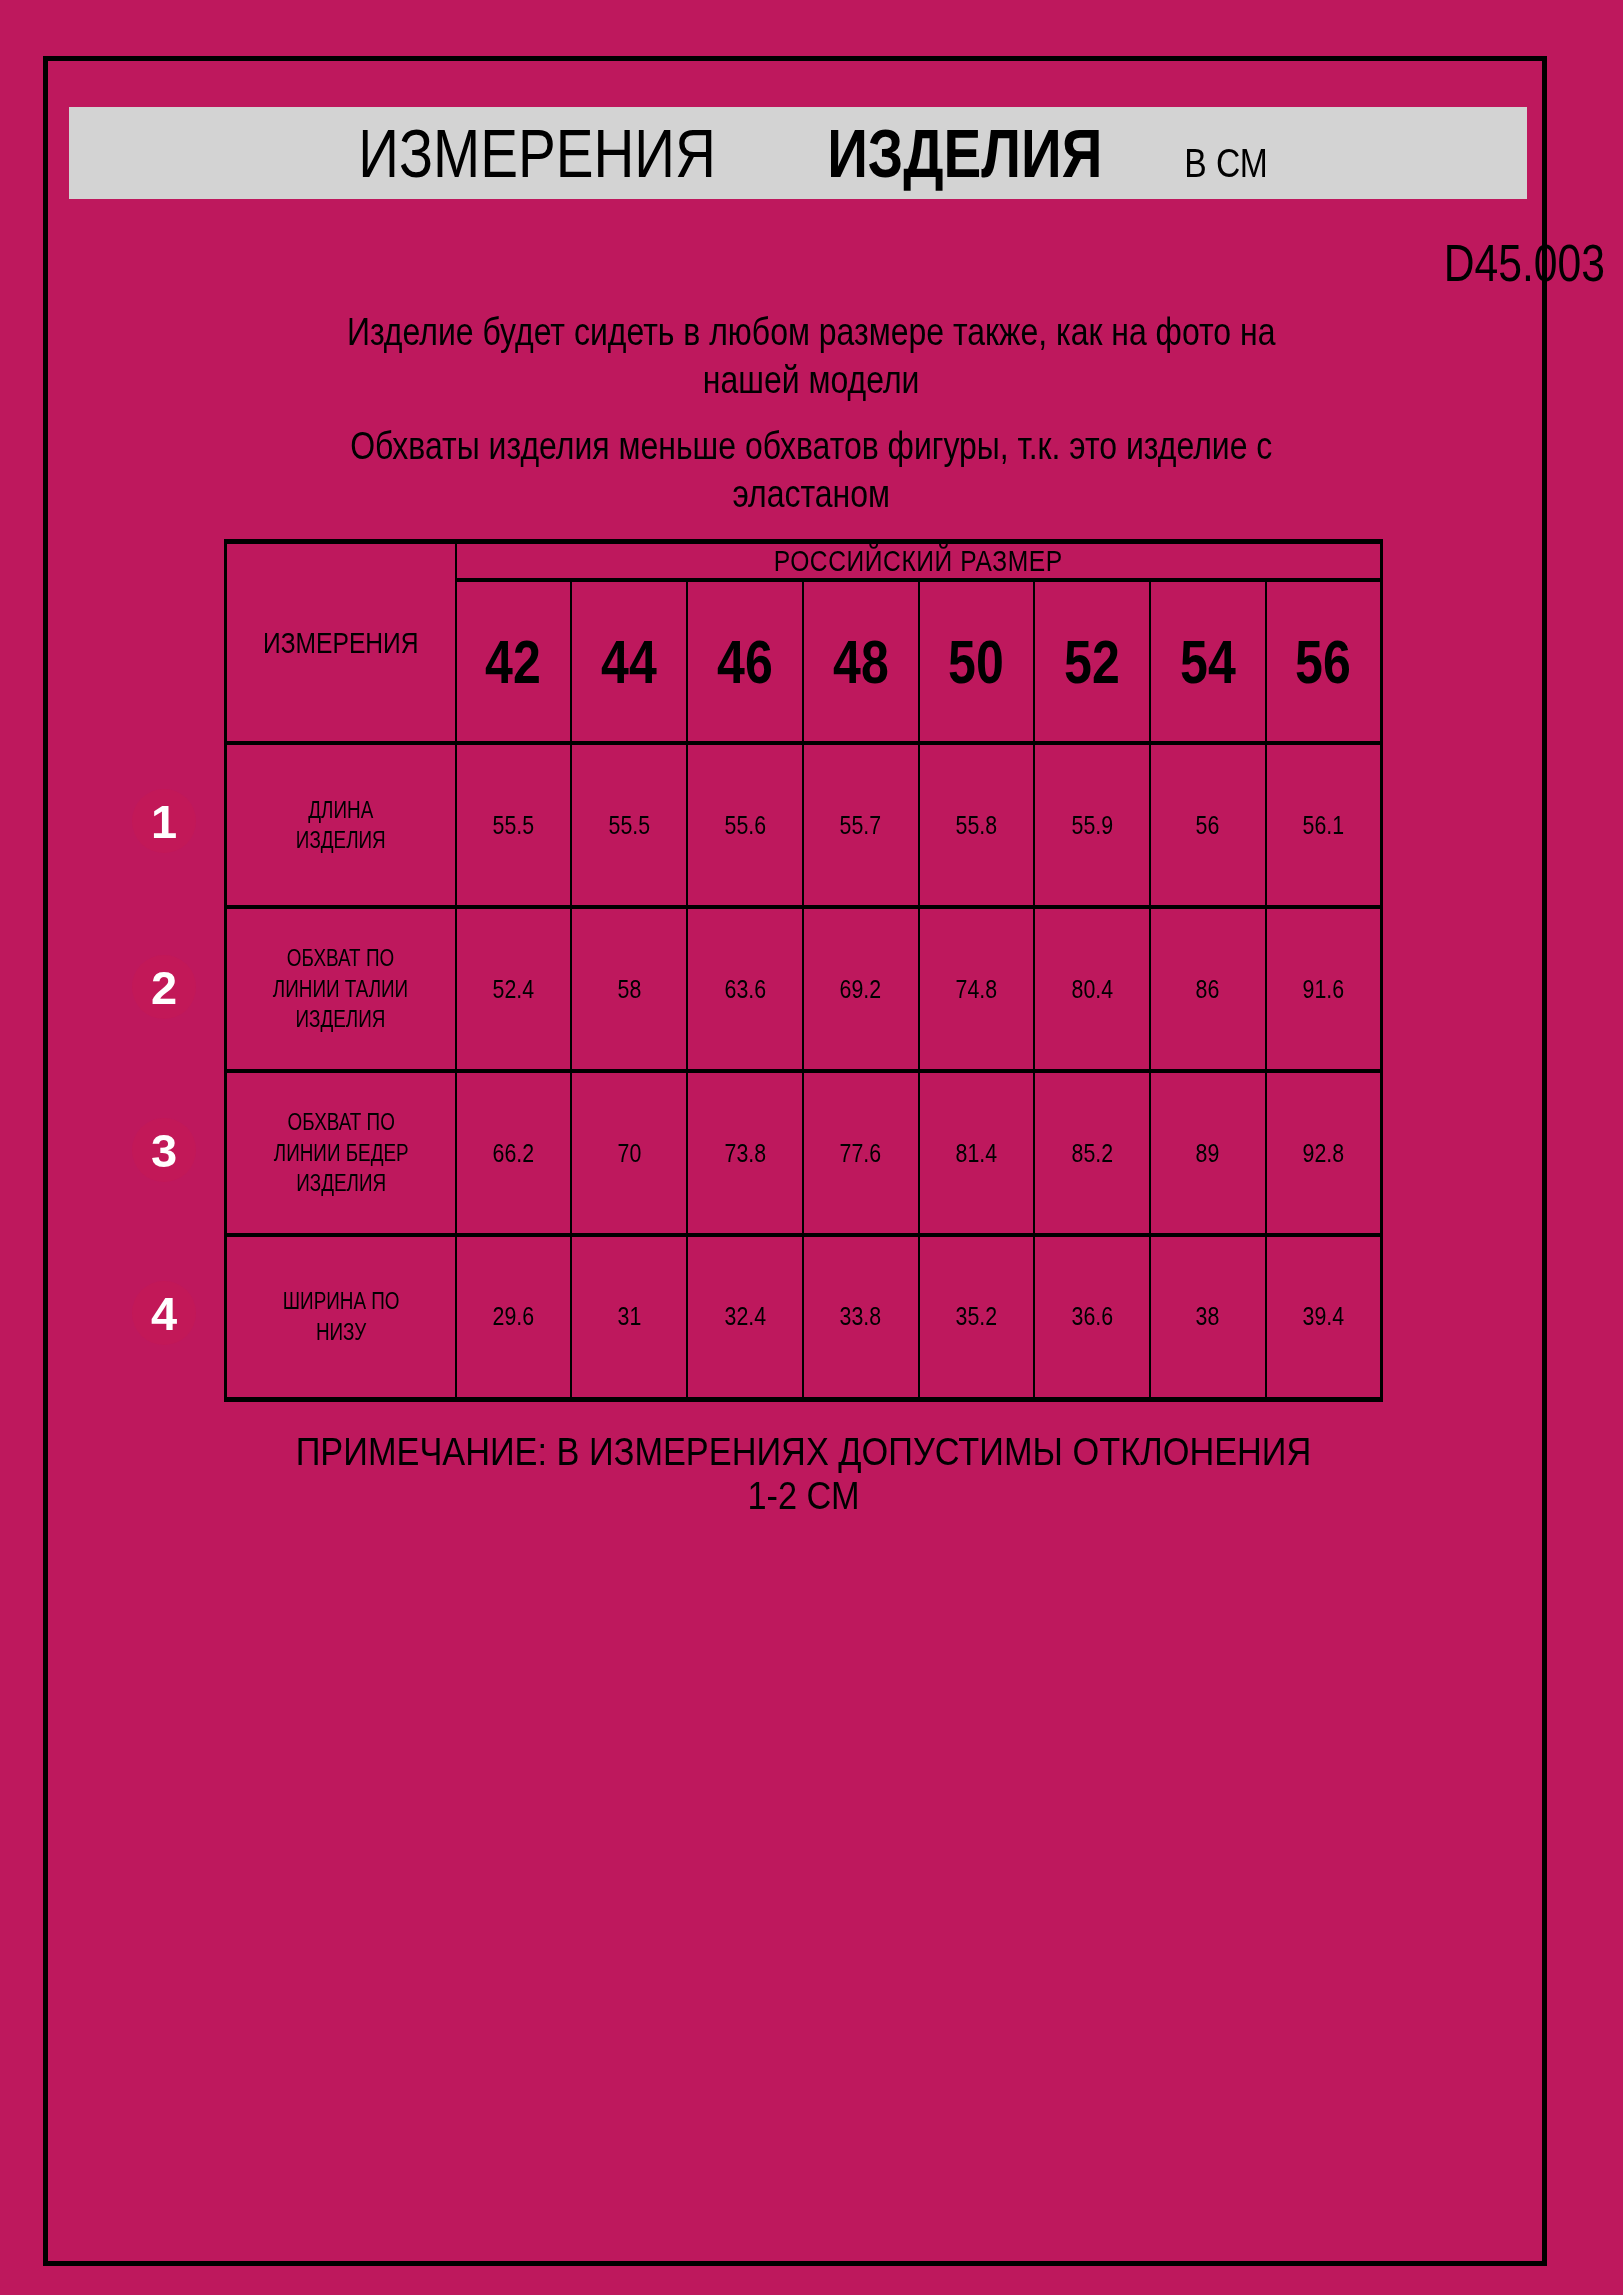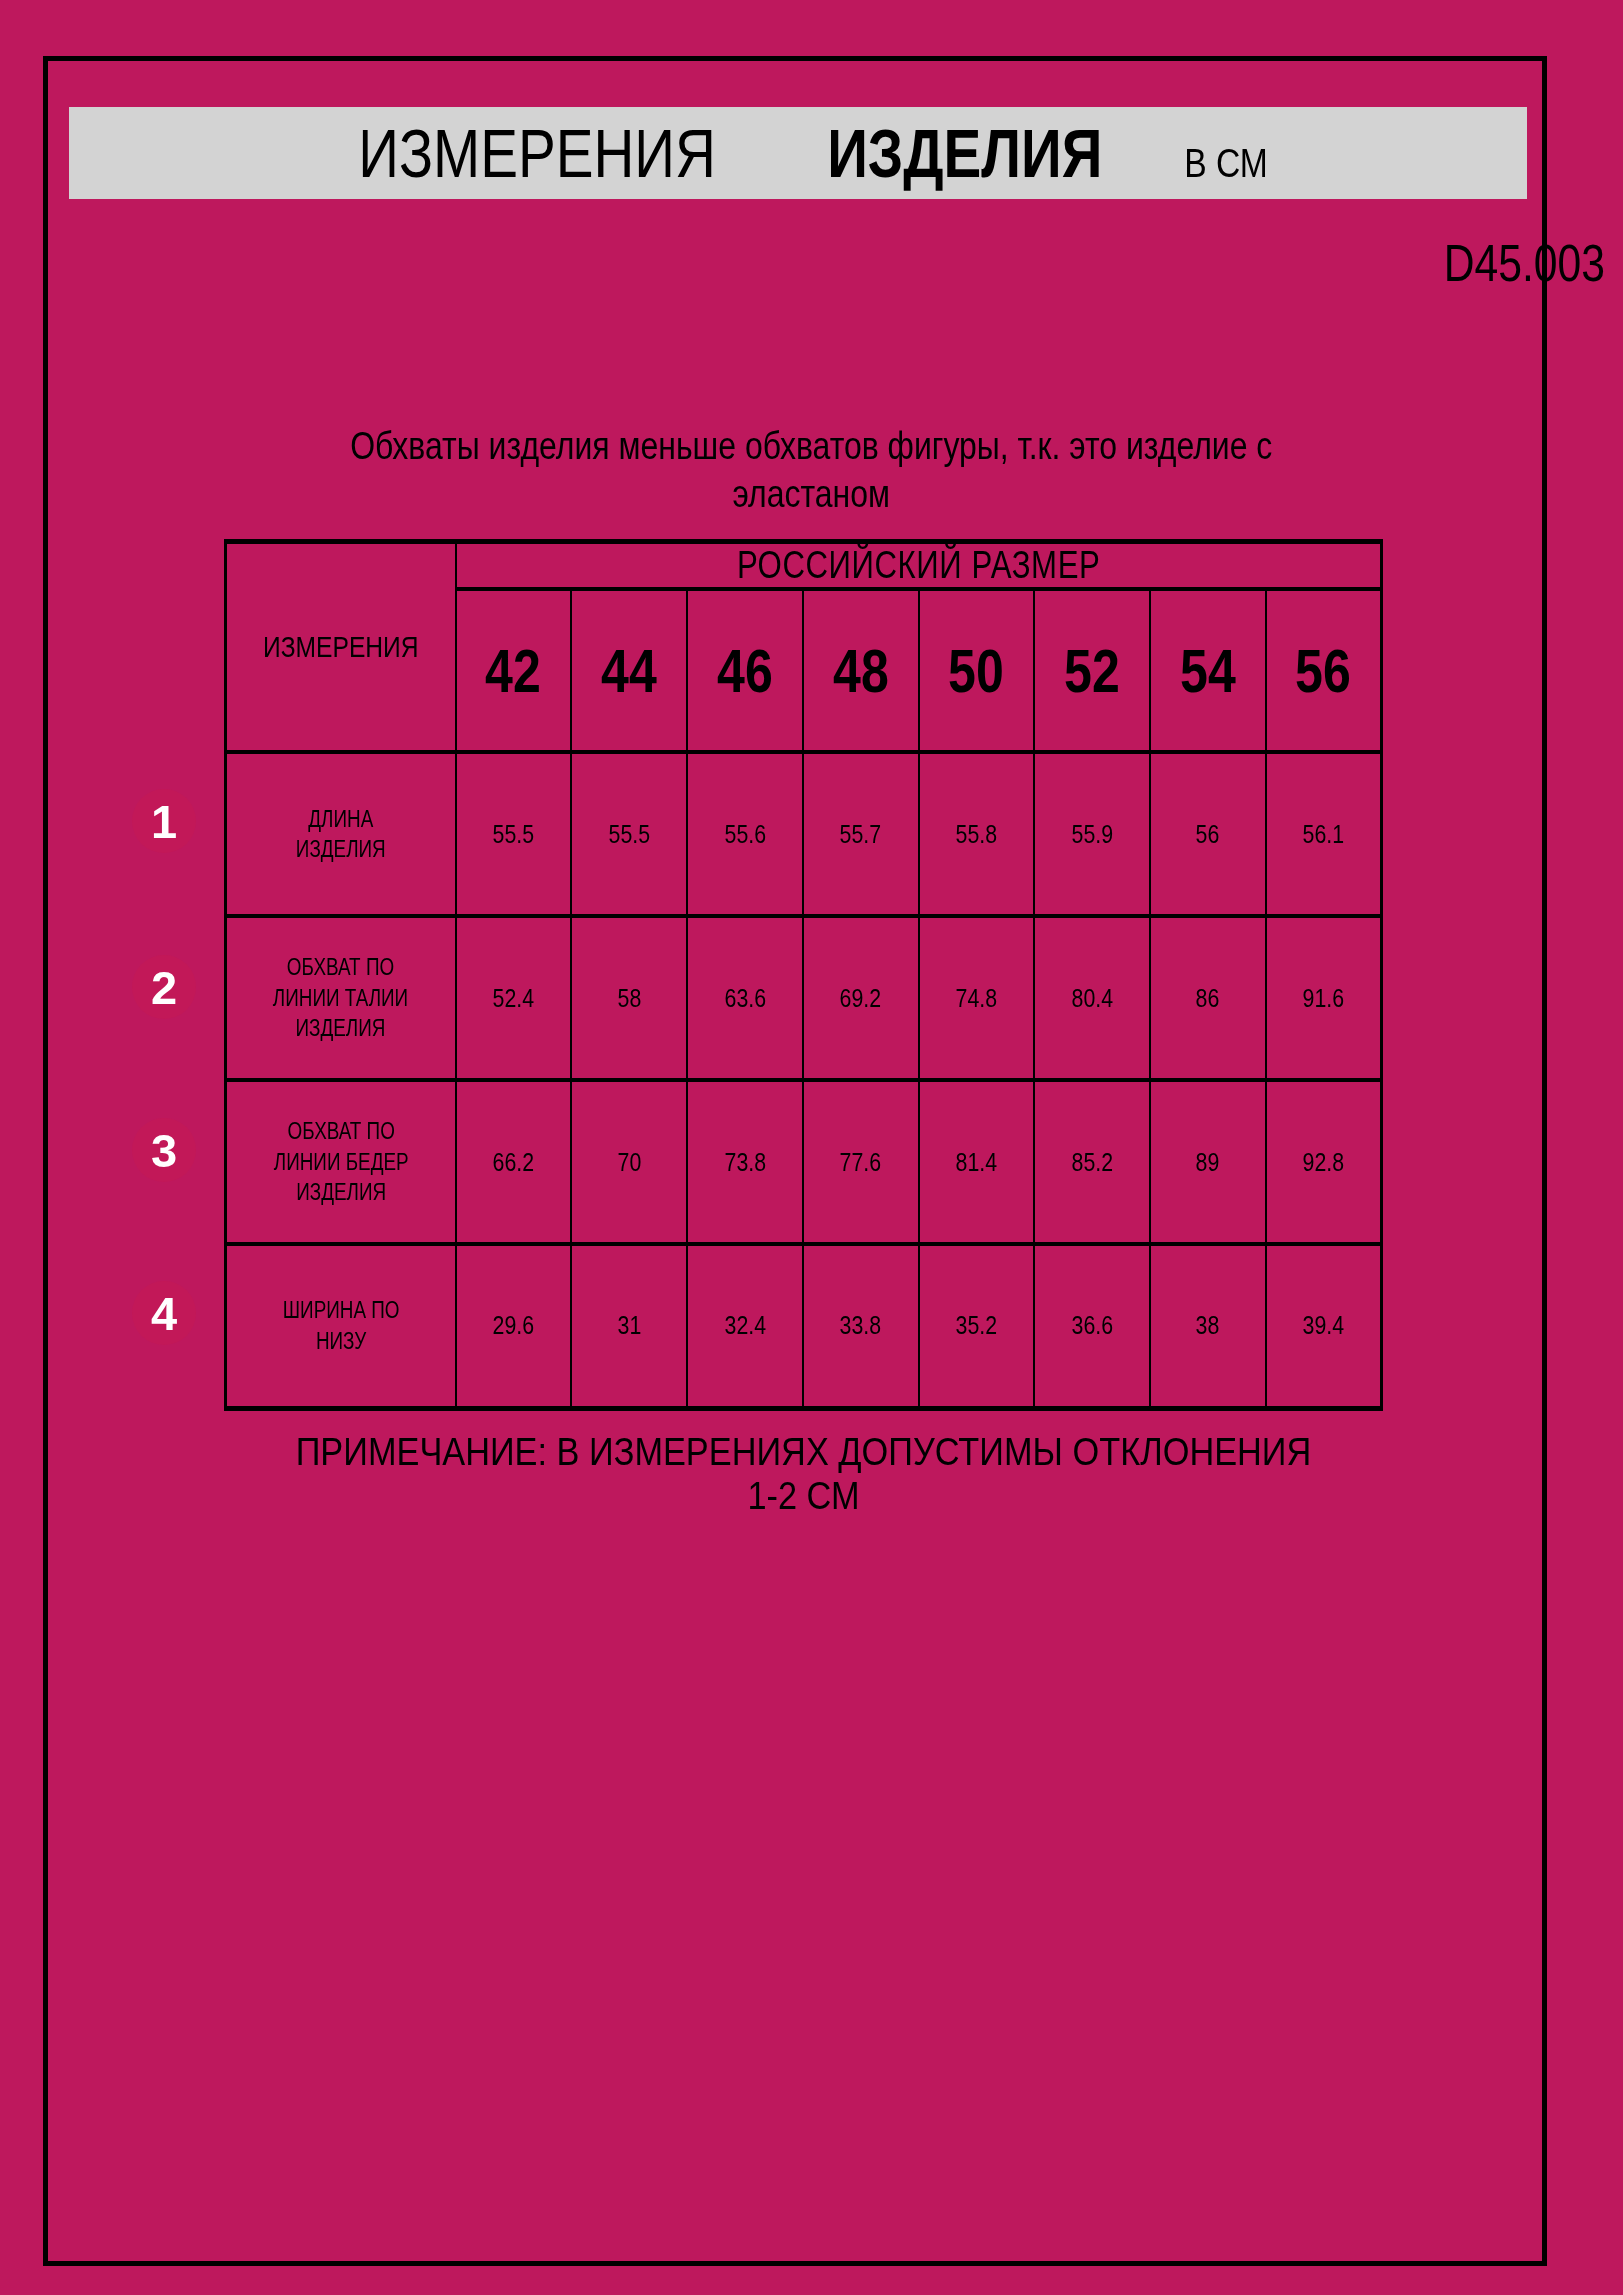--- a/index.html
+++ b/index.html
@@ -75,21 +75,21 @@
     padding: 0;
     text-align: center;
     vertical-align: middle;
     font-weight: 400;
   }
   .col-label { width: 230px; }
   .row-group  { height: 37px;  }
   .row-sizes  { height: 163px; }
   .row-data   { height: 164px; }
   .cell-corner { font-size: 30px; }
-  .cell-group  { font-size: 38px; letter-spacing: 0.7px; margin-left: 32px; }
+  .cell-group  { font-size: 30px; letter-spacing: 0.7px; margin-left: 32px; }
   .cell-size   { font-size: 61px; font-weight: 700; }
   .cell-size .cond { font-weight: 700; }
   .cell-rowlabel { font-size: 23px; line-height: 1.32; }
   .cell-value    { font-size: 26px; }
 
   .row-marker {
     position: absolute;
     left: 132px;
     width: 64px; height: 64px;
     border-radius: 50%;
@@ -124,20 +124,24 @@
   <div class="banner">
     <span class="title-measurements cond">ИЗМЕРЕНИЯ</span>
     <span class="title-product cond">ИЗДЕЛИЯ</span>
     <span class="title-units cond">В СМ</span>
   </div>
 
   <div class="product-code">
     <span class="cond">D45.003</span>
   </div>
 
+  <div class="para para-fit">
+    <span class="cond">Изделие будет сидеть в любом размере также, как на фото на
+нашей модели</span>
+  </div>
 
   <div class="para para-elastane">
     <span class="cond">Обхваты изделия меньше обхватов фигуры, т.к. это изделие с
 эластаном</span>
   </div>
 
   <table class="size-table">
     <colgroup>
       <col class="col-label">
       <col>

